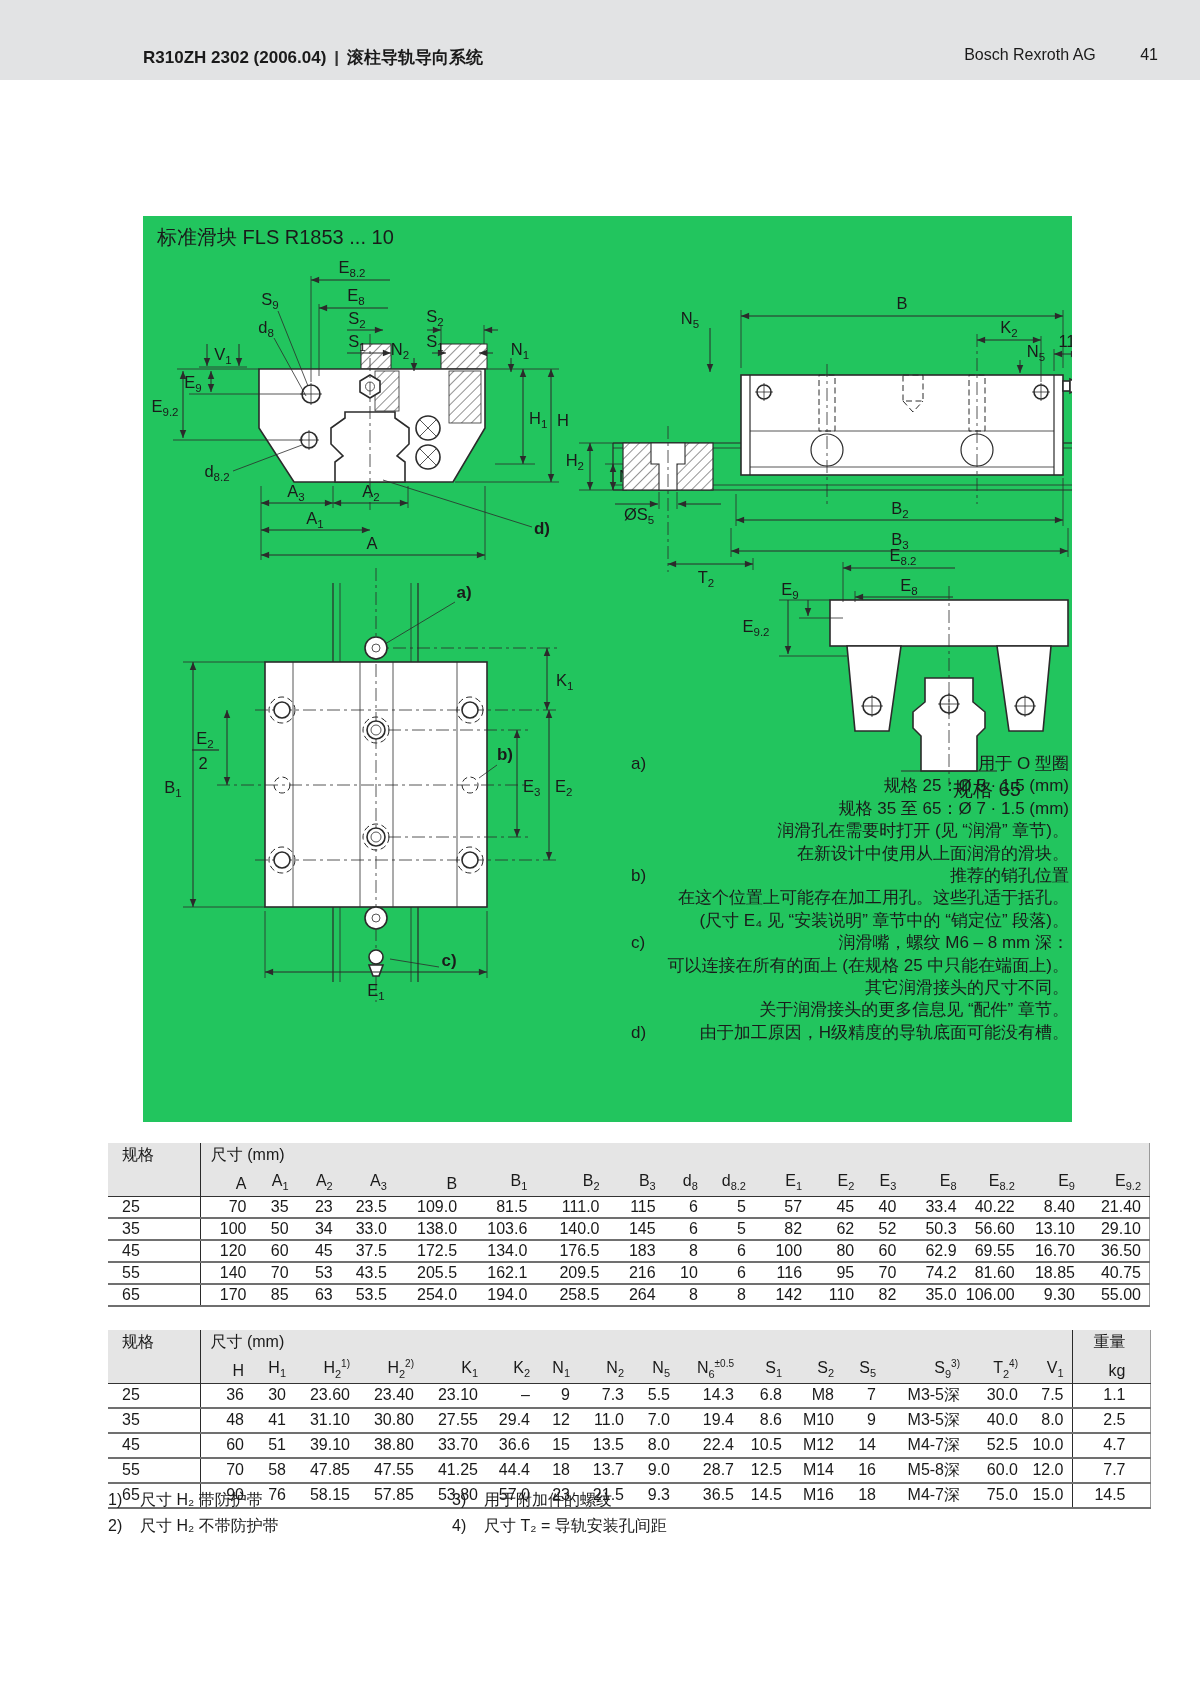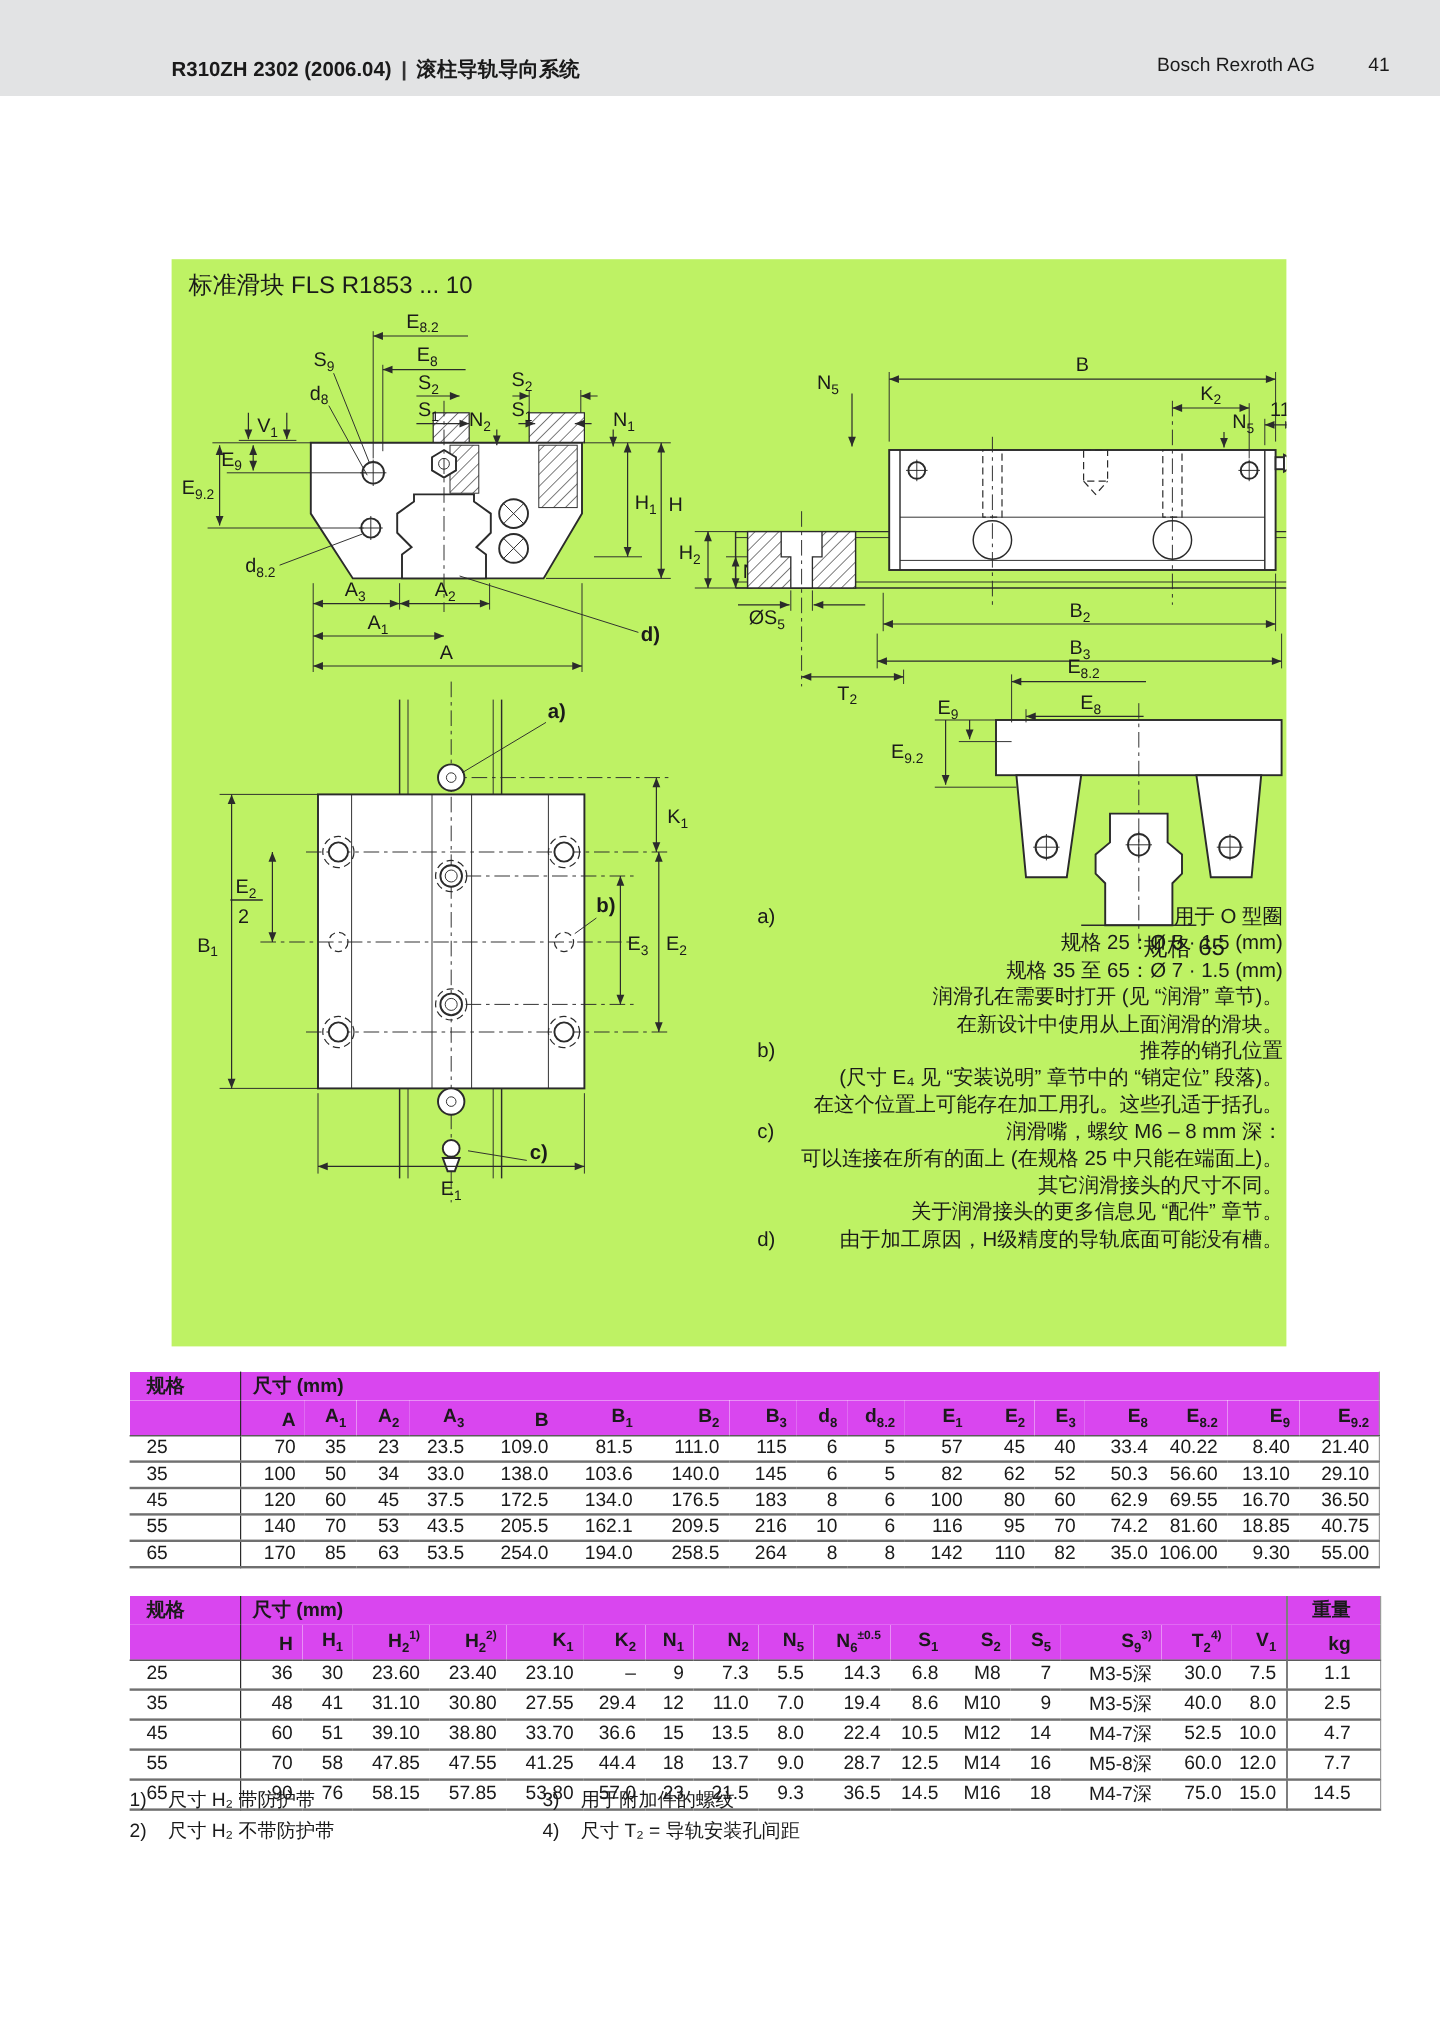--- a/index.html
+++ b/index.html
@@ -9,37 +9,37 @@
     font-family:"Liberation Sans", sans-serif; color:#1a1a1a;
     -webkit-font-smoothing:antialiased;
   }
   .corner { position:absolute; left:0; top:0; width:38px; height:38px; background:#e5332d; }
   .hdr { position:absolute; left:0; top:0; width:1200px; height:80px; background:#e2e3e4; }
   .hdr-left { position:absolute; left:143px; top:46px; font-size:17px; white-space:nowrap;font-weight:bold; }
   .hdr-left .sep { padding:0 8px; color:#333; }
   .hdr-right { position:absolute; right:42px; top:46px; font-size:16px; white-space:nowrap; }
   .hdr-right .pgnum { margin-left:40px; }
 
-  .panel { position:absolute; left:143px; top:216px; width:929px; height:906px; background:#bef264; }
+  .panel { position:absolute; left:143px; top:216px; width:929px; height:906px; background:#22c55e; }
   .panel-title { position:absolute; left:14px; top:8px; font-size:20px; }
   .panel svg { position:absolute; left:0; top:0; }
   svg text { fill:#1a1a1a; font-size:16.5px; font-family:"Liberation Sans", sans-serif; }
   svg text.nl { font-weight:bold; font-size:17px; }
   svg tspan.sb { font-size:11.5px; }
   .notes { position:absolute; left:488px; top:537px; width:438px; font-size:17px; line-height:22.4px; }
   .n-row { display:flex; }
   .n-lbl { width:26px; flex:0 0 26px; }
   .n-lines { flex:1;text-align:right; }
   .size65-caption { position:absolute; left:810px; top:560px; width:120px; font-size:20px; }
 
   table.dims { position:absolute; border-collapse:collapse; table-layout:fixed; font-size:16px;
     border-bottom:2px solid #6f6f6f; border-right:1px solid #9a9a9a; }
   #table1 { left:108px; top:1143px; width:1042px; }
   #table2 { left:108px; top:1330px; width:1042px; }
-  table.dims thead th { background:#d946ef; font-weight:bold; }
+  table.dims thead th { background:#e5e5e5; font-weight:normal; }
   table.dims tr.h1 th { height:24px; }
   table.dims tr.h2 th { height:29px; vertical-align:bottom; padding-bottom:3px; }
   table.dims tbody tr { height:21px; }
   table.dims tbody tr { border-top:2px solid #707070; }
   table.dims tbody tr:first-child { border-top:1px solid #333; }
   table.dims th.size, table.dims td.size { text-align:left; padding-left:14px; border-right:1px solid #2a2a2a; }
   table.dims th.dimsh { text-align:left; padding-left:10px; }
   table.dims th.colh, table.dims td.num { text-align:right; padding-right:8px; white-space:nowrap; }
   table.dims th.wth, table.dims th.wtu, table.dims td.wt { text-align:right; padding-right:24px; border-left:1px solid #2a2a2a; }
   table.dims sub { font-size:11px; }
@@ -357,22 +357,22 @@
           <div class="n-line">规格 25：Ø 5 · 1.5 (mm)</div>
           <div class="n-line">规格 35 至 65：Ø 7 · 1.5 (mm)</div>
           <div class="n-line">润滑孔在需要时打开 (见 “润滑” 章节)。</div>
           <div class="n-line">在新设计中使用从上面润滑的滑块。</div>
         </div>
       </div>
       <div class="n-row">
         <span class="n-lbl">b)</span>
         <div class="n-lines">
           <div class="n-line">推荐的销孔位置</div>
+          <div class="n-line">在这个位置上可能存在加工用孔。这些孔适于括孔。</div>
           <div class="n-line">(尺寸 E₄ 见 “安装说明” 章节中的 “销定位” 段落)。</div>
-          <div class="n-line">在这个位置上可能存在加工用孔。这些孔适于括孔。</div>
         </div>
       </div>
       <div class="n-row">
         <span class="n-lbl">c)</span>
         <div class="n-lines">
           <div class="n-line">润滑嘴，螺纹 M6 – 8 mm 深：</div>
           <div class="n-line">可以连接在所有的面上 (在规格 25 中只能在端面上)。</div>
           <div class="n-line">其它润滑接头的尺寸不同。</div>
           <div class="n-line">关于润滑接头的更多信息见 “配件” 章节。</div>
         </div>

